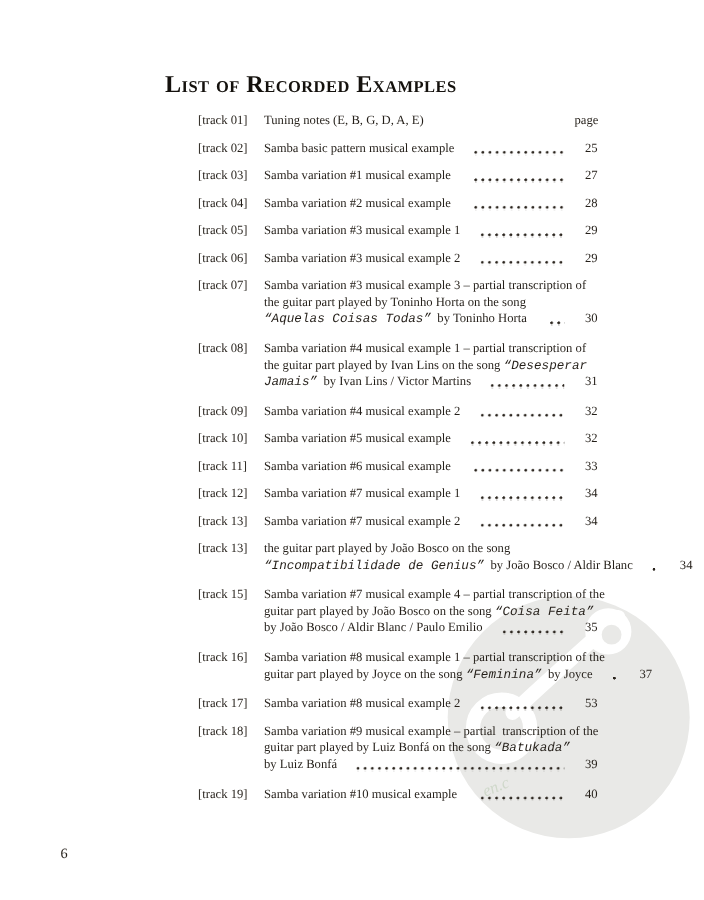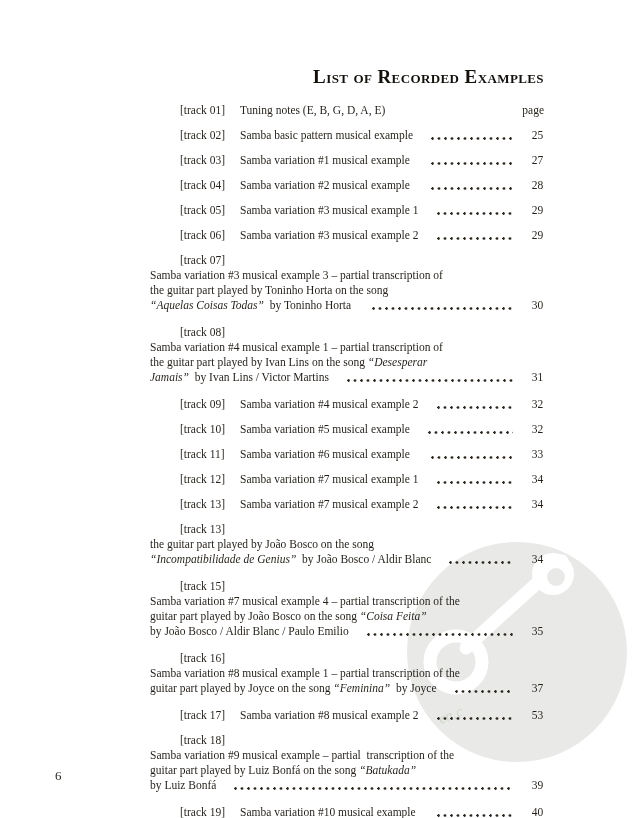--- a/index.html
+++ b/index.html
@@ -12,33 +12,33 @@
     color:#241f19;
   }
   .watermark{
     position:absolute;left:398px;top:534px;width:250px;height:240px;
     z-index:0;pointer-events:none;
   }
   .content{
     position:absolute;left:150px;top:64px;width:394px;z-index:1;
   }
   .page-title{
-    font-size:19px;line-height:26px;font-weight:bold;
+    font-size:22px;line-height:26px;font-weight:bold;
     font-variant:small-caps;letter-spacing:.4px;
-    color:#14110d;margin:0 0 13px 0;text-align:right;
+    color:#14110d;margin:0 0 13px 0;
   }
   .track-list{font-size:11.5px;line-height:15px;}
   .entry{display:flex;margin-bottom:10px;}
-  .entry.multi{margin-top:2px;margin-bottom:12px;flex-direction:column;}
+  .entry.multi{margin-top:2px;margin-bottom:12px;}
   .tlabel{flex:none;width:60px;white-space:pre;padding-left:30px;}
   .desc{flex:1;min-width:0;}
   .line{white-space:pre;height:15px;}
   .line.lastline{display:flex;gap:15px;}
   .txt{flex:none;white-space:pre;}
-  .it{font-style:italic;}
+  .it{font-style:italic;font-family:Liberation Mono, monospace;}
   .dots{
     flex:1;min-width:6px;align-self:flex-end;
     height:4px;margin:0 3px 2px 3px;
     background-image:radial-gradient(circle at 1.5px 1.5px,#2a241d 1.05px,rgba(0,0,0,0) 1.5px);
     background-size:6.5px 4px;background-repeat:repeat-x;
     background-position:left bottom;
   }
   .dots.nodots{background:none;}
   .pg{flex:none;text-align:center;min-width:13px;white-space:pre;}
   .pg.pghdr{font-weight:normal;}

